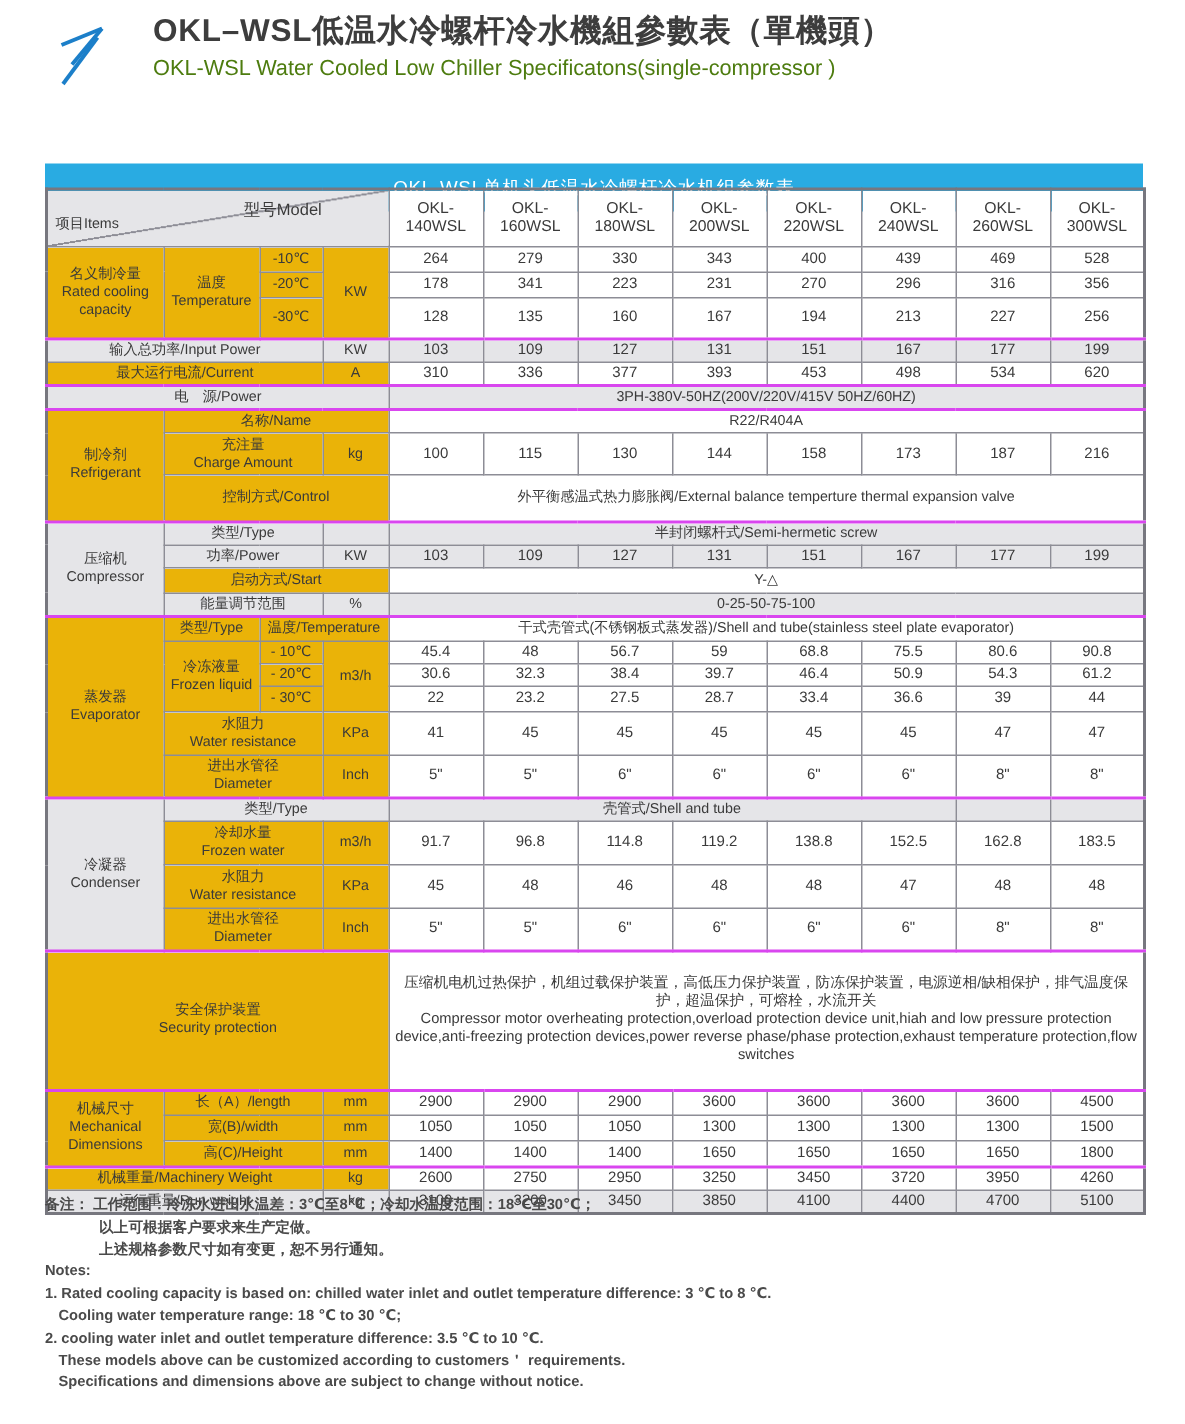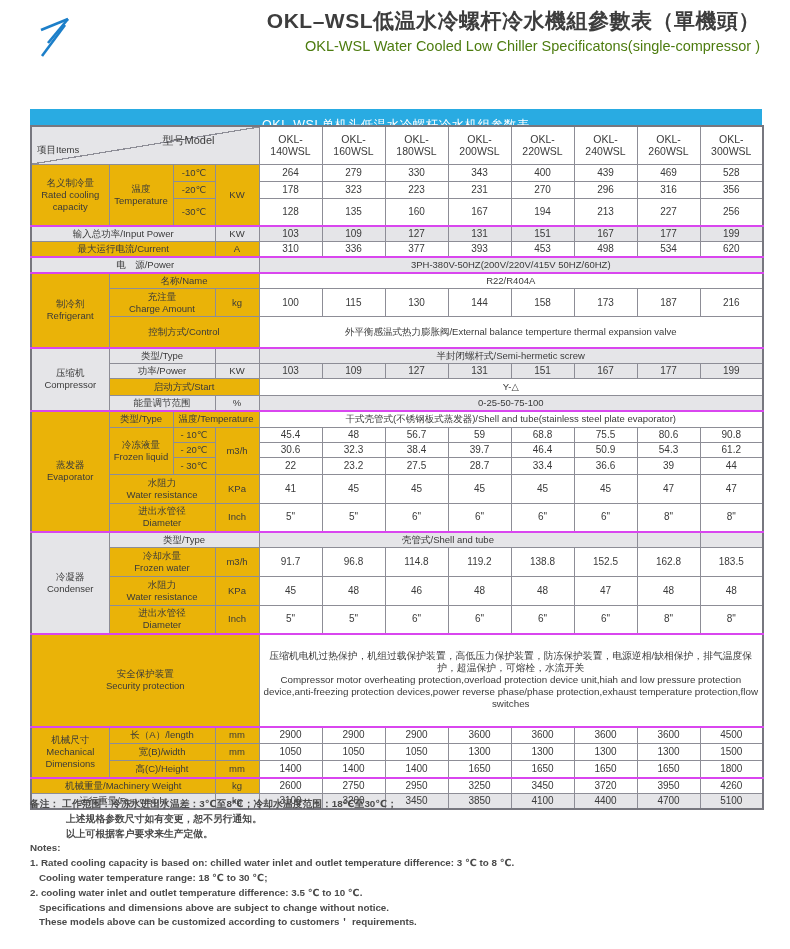--- a/index.html
+++ b/index.html
@@ -4,21 +4,21 @@
 <style>
   * { margin:0; padding:0; box-sizing:border-box; }
   body { background:#fff; }
   .page {
     position:relative; width:790px; height:949px; background:#ffffff;
     font-family:"Liberation Sans","DejaVu Sans",sans-serif; color:#3c3c3c;
   }
   
   .hdr { position:absolute; left:30px; top:8px; width:730px; }
   .hdr-logo { position:absolute; left:5px; top:4px; width:46px; height:50px; }
-  .hdr-text { margin-left:72px;text-align:right; }
+  .hdr-text { margin-left:72px; }
   .title-zh { font-size:21px; font-weight:bold; color:#3d3d3d; letter-spacing:0.5px; line-height:26px; }
   .title-en { font-size:14.5px; color:#4d7c0f; line-height:20px; margin-top:2px; }
   
   .banner {
     position:absolute; left:30px; top:93px; width:732px; height:32px;
     background:#29abe2; color:#ffffff; font-size:12.5px;
     text-align:center; line-height:32px; letter-spacing:0.5px;margin-top:16px;
   }
   
   table.spec {
@@ -127,21 +127,21 @@
           <td class="num">330</td>
           <td class="num">343</td>
           <td class="num">400</td>
           <td class="num">439</td>
           <td class="num">469</td>
           <td class="num">528</td>
         </tr>
     <tr style="height:17px">
       <td class="lbl">-20℃</td>
     <td class="num">178</td>
-          <td class="num">323</td>
+          <td class="num">341</td>
           <td class="num">223</td>
           <td class="num">231</td>
           <td class="num">270</td>
           <td class="num">296</td>
           <td class="num">316</td>
           <td class="num">356</td>
         </tr>
     <tr style="height:28px">
       <td class="lbl">-30℃</td>
     <td class="num">128</td>
@@ -425,23 +425,23 @@
           <td class="num">4100</td>
           <td class="num">4400</td>
           <td class="num">4700</td>
           <td class="num">5100</td>
         </tr>
   </tbody>
     </table>
 
   <div class="notes">
     <div>备注：  工作范围：冷冻水进出水温差：3℃至8℃；冷却水温度范围：18℃至30℃；</div>
+    <div class="ind36">以上可根据客户要求来生产定做。</div>
     <div class="ind36">上述规格参数尺寸如有变更，恕不另行通知。</div>
-    <div class="ind36">以上可根据客户要求来生产定做。</div>
     <div>Notes:</div>
     <div>1. Rated cooling capacity is based on: chilled water inlet and outlet temperature  difference: 3 ℃ to 8 ℃.</div>
     <div class="ind8">Cooling water temperature  range: 18 ℃ to 30 ℃;</div>
     <div>2. cooling water inlet and outlet temperature  difference: 3.5 ℃ to 10 ℃.</div>
+    <div class="ind8">These models above can be customized according to customers＇  requirements.</div>
     <div class="ind8">Specifications and dimensions above are subject to change without notice.</div>
-    <div class="ind8">These models above can be customized according to customers＇  requirements.</div>
   </div>
 
 </div>
 
 </body></html>

